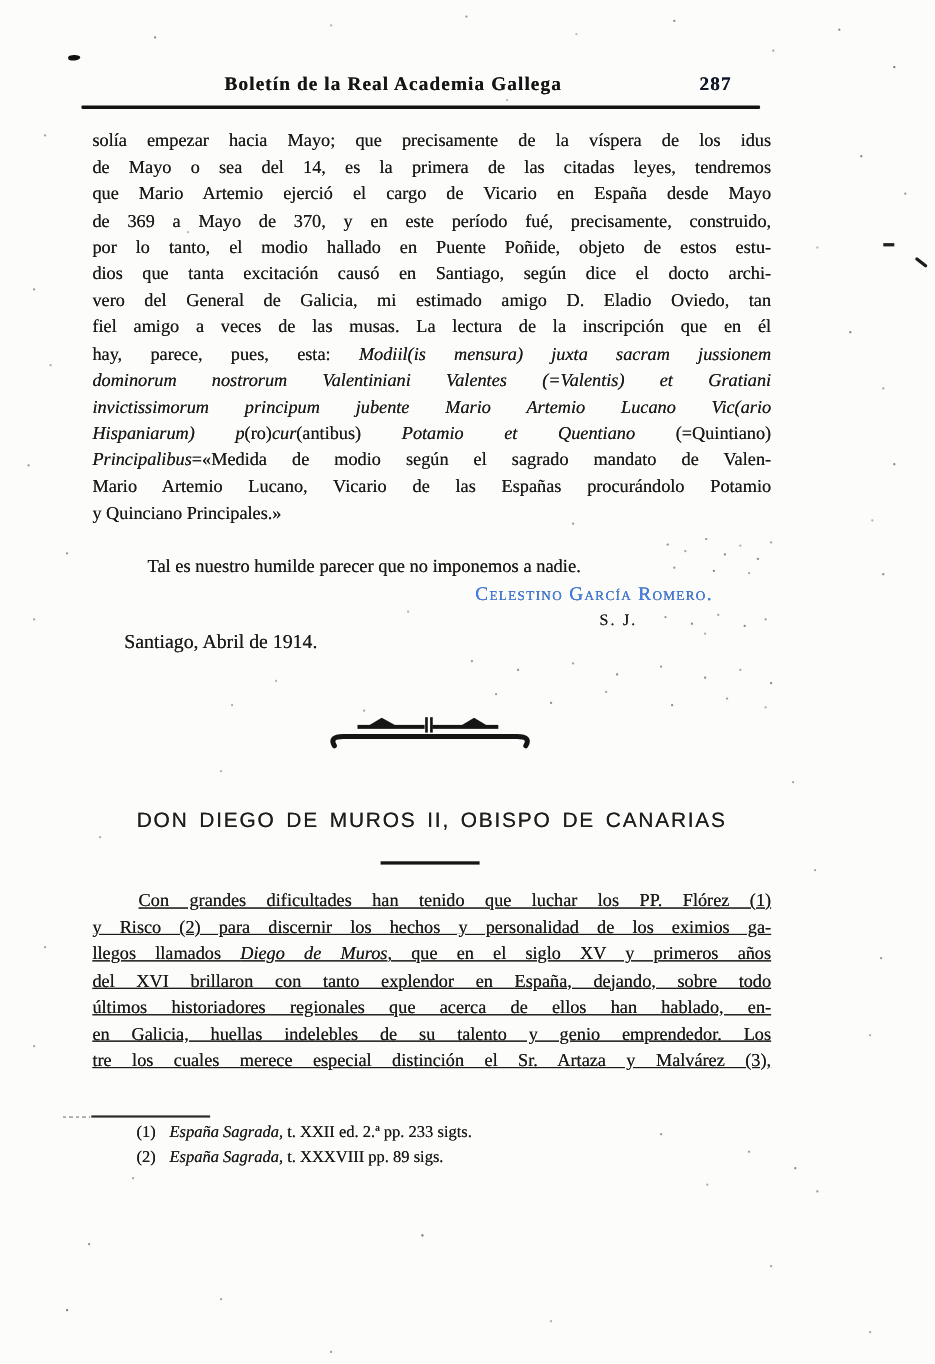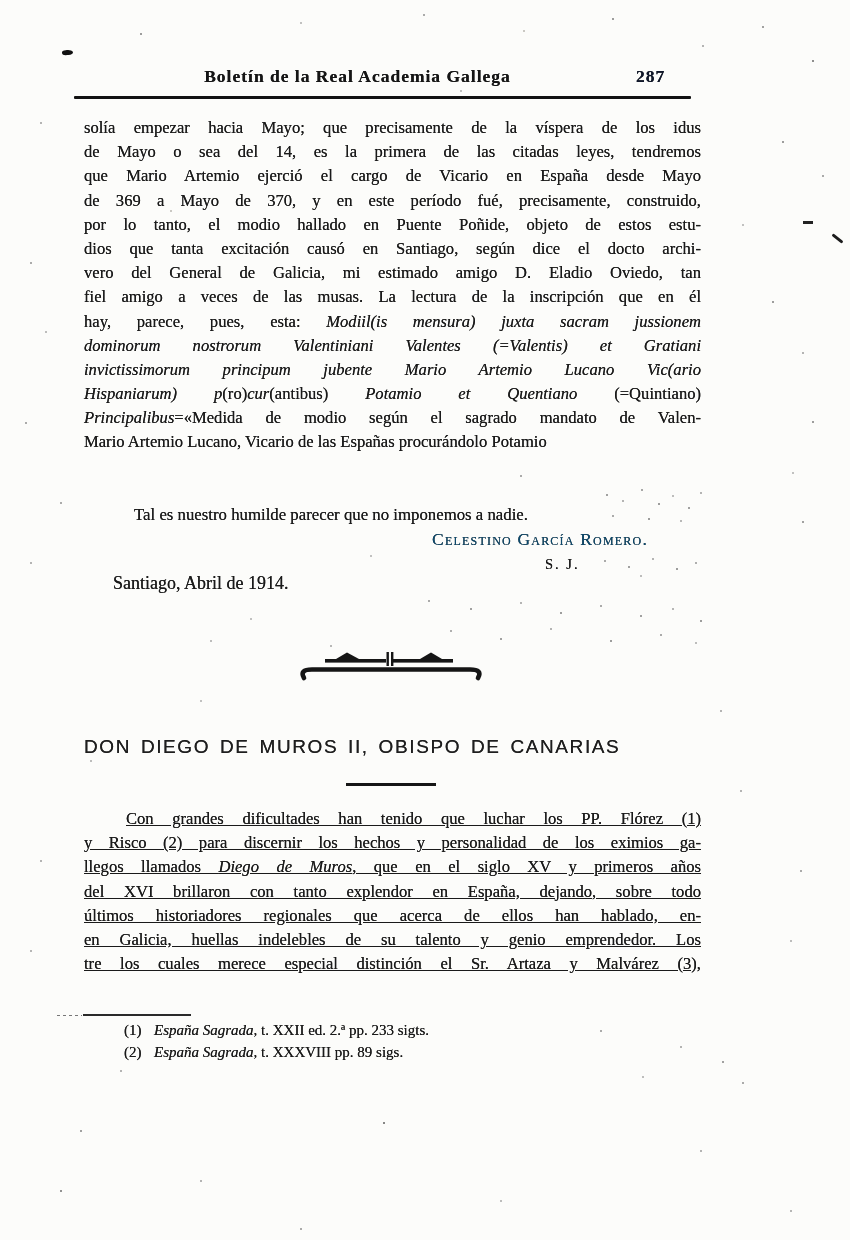--- a/index.html
+++ b/index.html
@@ -40,38 +40,39 @@
   .p-end-left .bodyline:last-child{text-align-last:left;}
   .indent-first .bodyline:first-child{text-indent:42px;}
 
   .closing-line{
     position:absolute;top:503px;left:84px;width:617px;
     font-size:16.8px;line-height:24px;text-indent:50px;
   }
   .signature{
     position:absolute;top:529px;left:84px;width:617px;
     text-align:right;padding-right:0;box-sizing:border-box;
-    font-size:17.5px;letter-spacing:1.2px;font-variant:small-caps;color:#0c4a6e;
+    font-size:17.5px;letter-spacing:1.2px;font-variant:small-caps;color:#3b82f6;
   }
   .signature-inner{display:inline-block;margin-right:53px;}
   .signature-suffix{
     position:absolute;top:556px;left:545px;
     font-size:14.5px;letter-spacing:2px;
   }
   .dateline{
     position:absolute;top:573px;left:113px;
     font-size:18px;
   }
 
   
   .ornament{position:absolute;top:649px;left:296px;}
 
   
   .article-heading{
     position:absolute;top:736px;left:84px;width:617px;
+    text-align:center;
     font-family:"Liberation Sans", sans-serif;
     font-size:19px;letter-spacing:1.6px;color:#1e1e1e;
     word-spacing:3px;
   }
   .heading-rule{
     position:absolute;top:783px;left:346px;width:90px;height:2.5px;
     background:#161616;
   }
 
   
@@ -149,20 +150,21 @@
       <div class="bodyline">por lo tanto, el modio hallado en Puente Poñide, objeto de estos estu-</div>
       <div class="bodyline">dios que tanta excitación causó en Santiago, según dice el docto archi-</div>
       <div class="bodyline">vero del General de Galicia, mi estimado amigo D. Eladio Oviedo, tan</div>
       <div class="bodyline">fiel amigo a veces de las musas. La lectura de la inscripción que en él</div>
       <div class="bodyline">hay, parece, pues, esta: <i>Modiil(is mensura) juxta sacram jussionem</i></div>
       <div class="bodyline"><i>dominorum nostrorum Valentiniani Valentes (=Valentis) et Gratiani</i></div>
       <div class="bodyline"><i>invictissimorum principum jubente Mario Artemio Lucano Vic(ario</i></div>
       <div class="bodyline"><i>Hispaniarum) p</i>(ro)<i>cur</i>(antibus) <i>Potamio et Quentiano</i> (=Quintiano)</div>
       <div class="bodyline"><i>Principalibus</i>=«Medida de modio según el sagrado mandato de Valen-</div>
       <div class="bodyline">Mario Artemio Lucano, Vicario de las Españas procurándolo Potamio</div>
+      <div class="bodyline">y Quinciano Principales.»</div>
     </div>
 
   <div class="closing-line thick">Tal es nuestro humilde parecer que no imponemos a nadie.</div>
 
   <div class="signature thick">
     <span class="signature-inner">Celestino García Romero.</span>
   </div>
   <div class="signature-suffix thick">S. J.</div>
   <div class="dateline thick">Santiago, Abril de 1914.</div>
 

